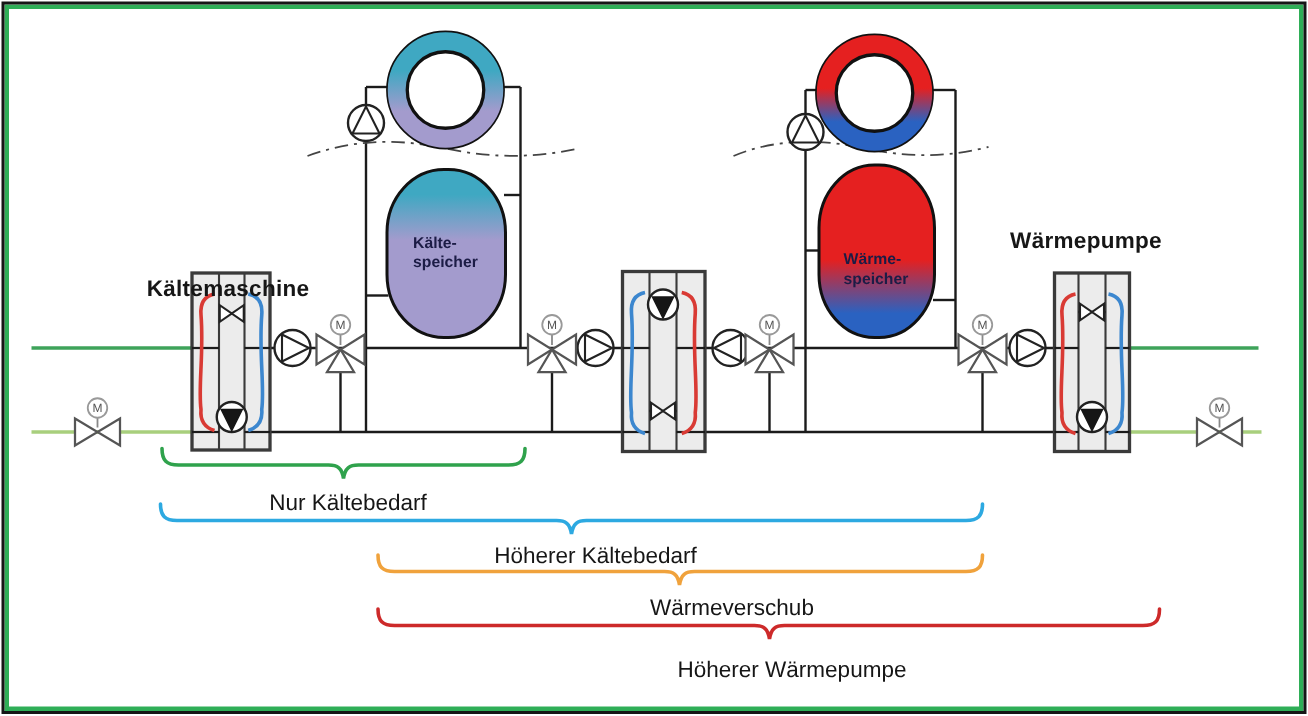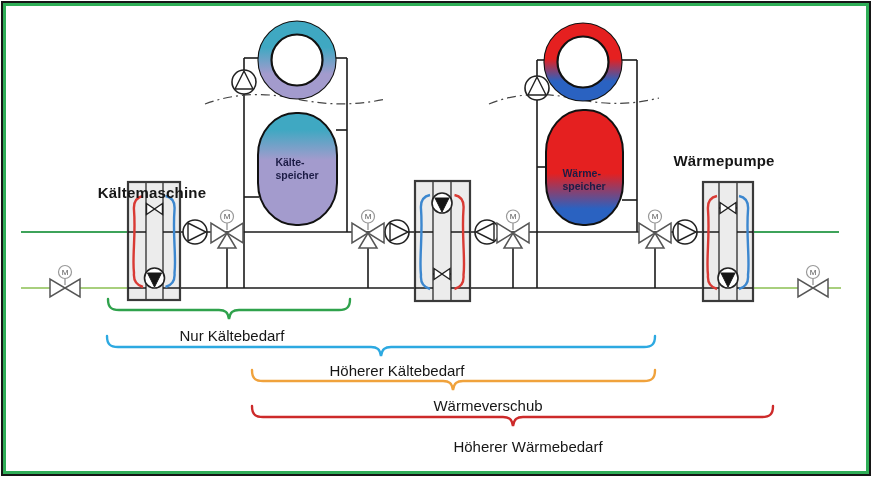--- a/index.html
+++ b/index.html
@@ -214,14 +214,14 @@
     <div>speicher</div>
   </div>
   <div class="tank-label" style="position:absolute;z-index:2;left:584px;top:167px;">
     <div>Wärme-</div>
     <div>speicher</div>
   </div>
 
   <div class="lbl brace-label" style="left:397px;top:362px;">Höherer Kältebedarf</div>
   <div class="lbl brace-label" style="left:232px;top:327px;">Nur Kältebedarf</div>
   <div class="lbl brace-label" style="left:488px;top:397px;">Wärmeverschub</div>
-  <div class="lbl brace-label" style="left:528px;top:438px;">Höherer Wärmebedarf</div>
+  <div class="lbl brace-label" style="left:528px;top:438px;">Höherer Wärmepumpe</div>
 </div>
 
 </body></html>

